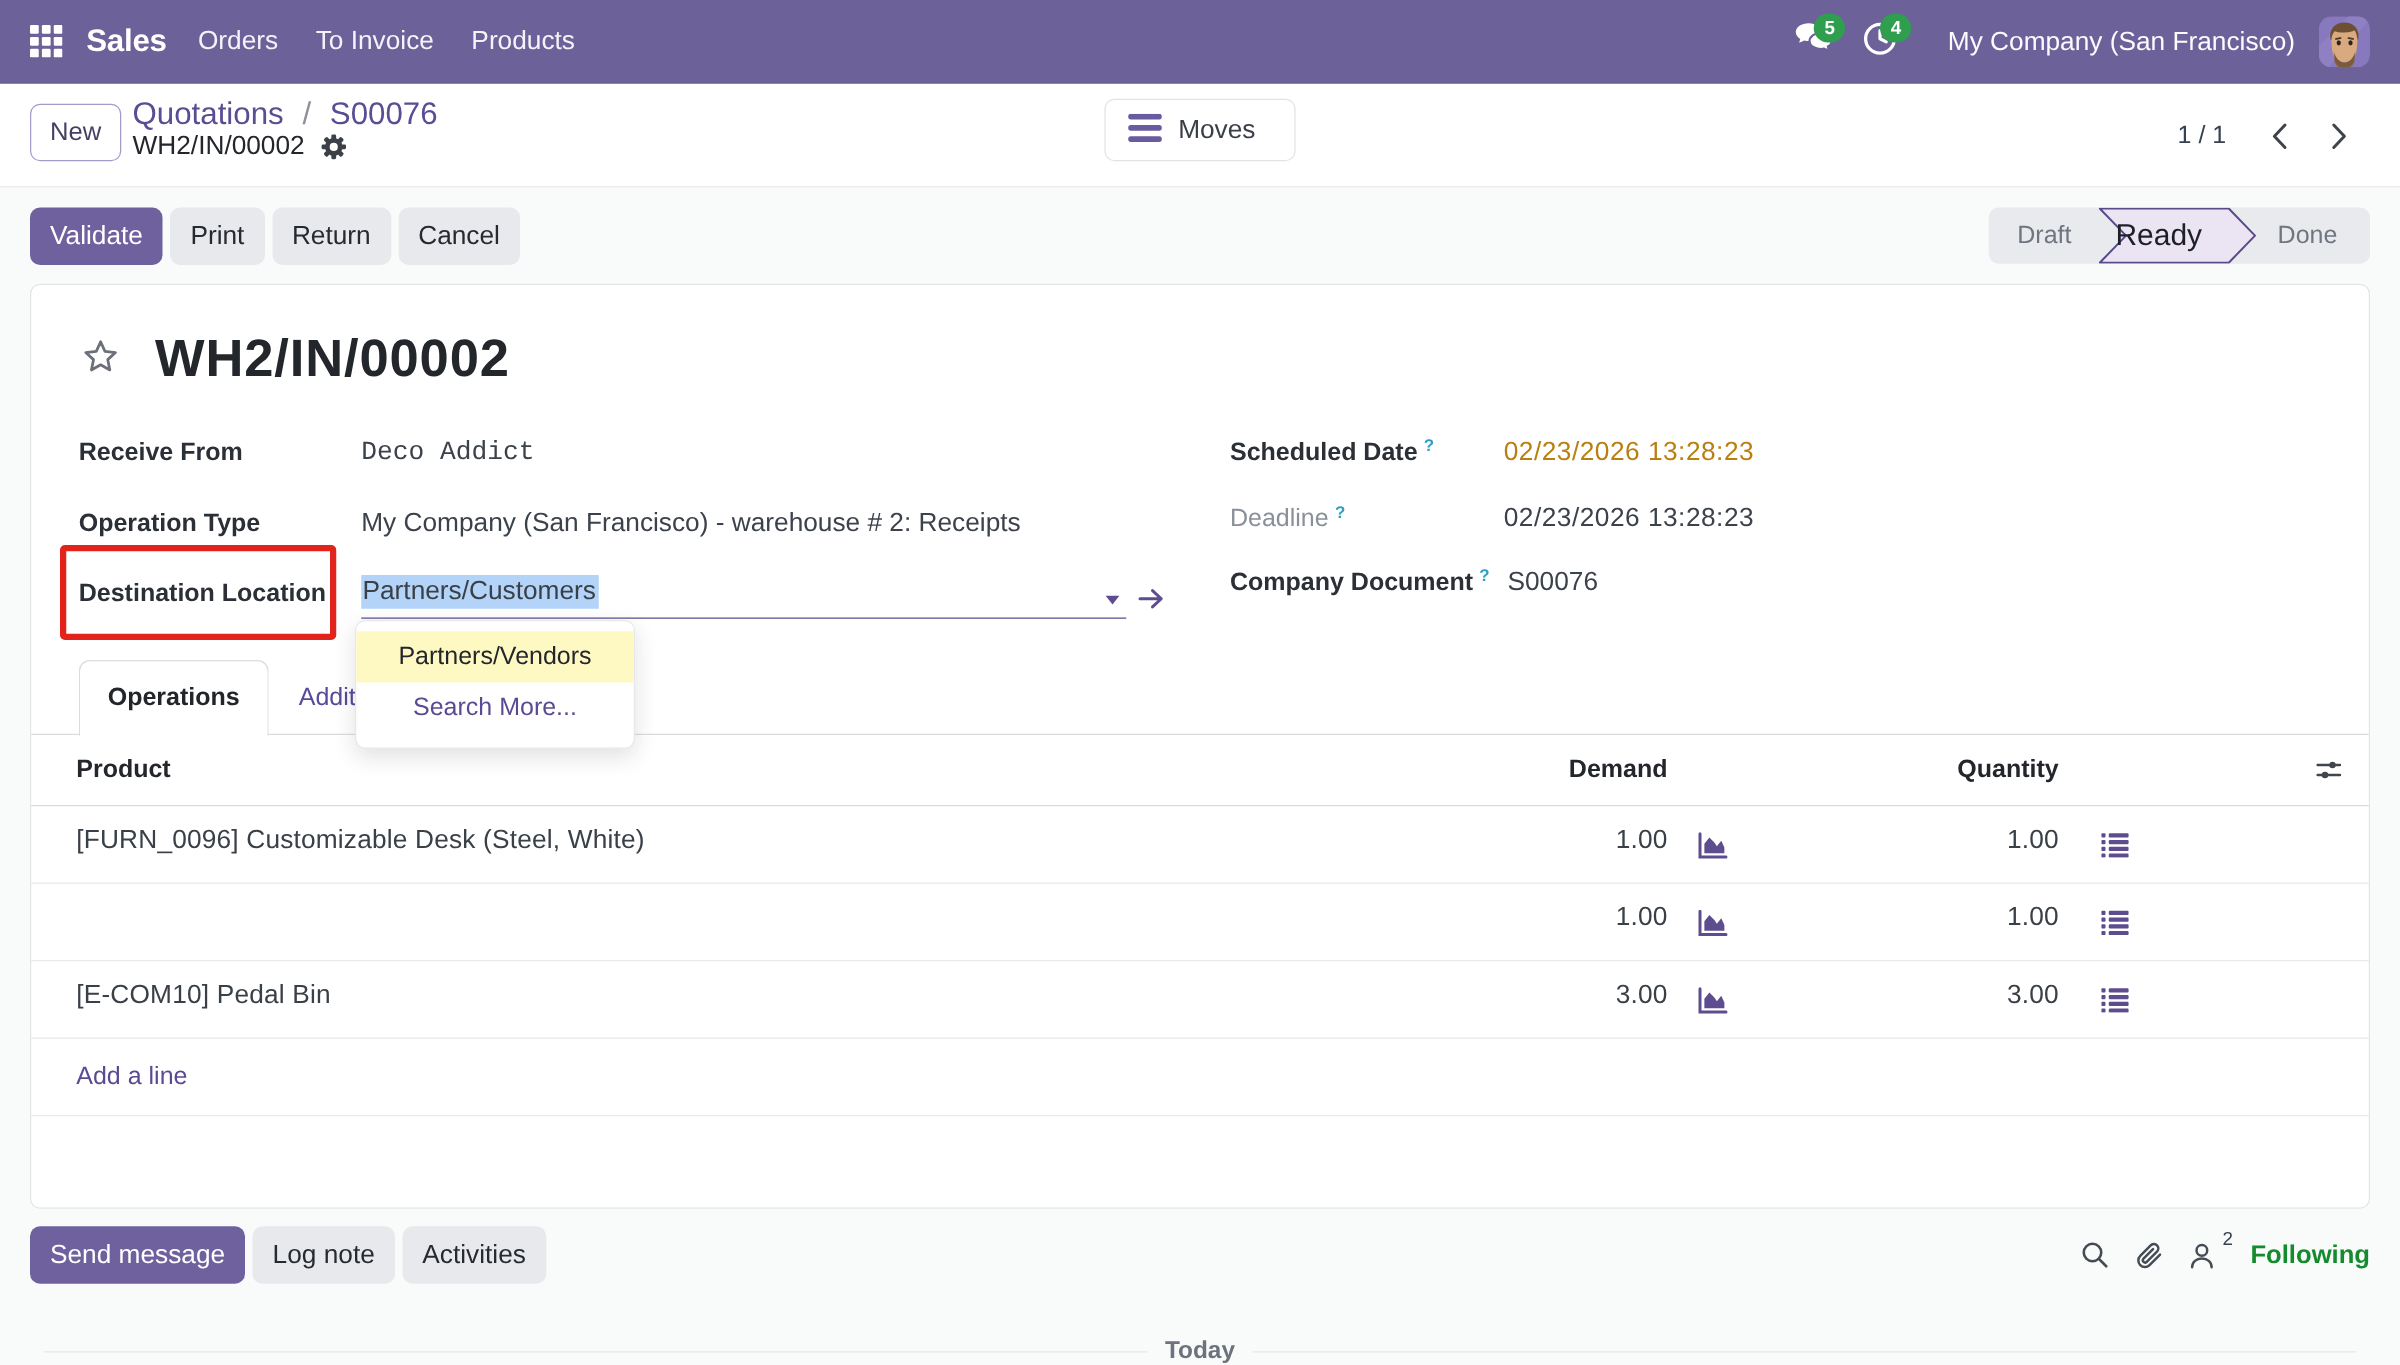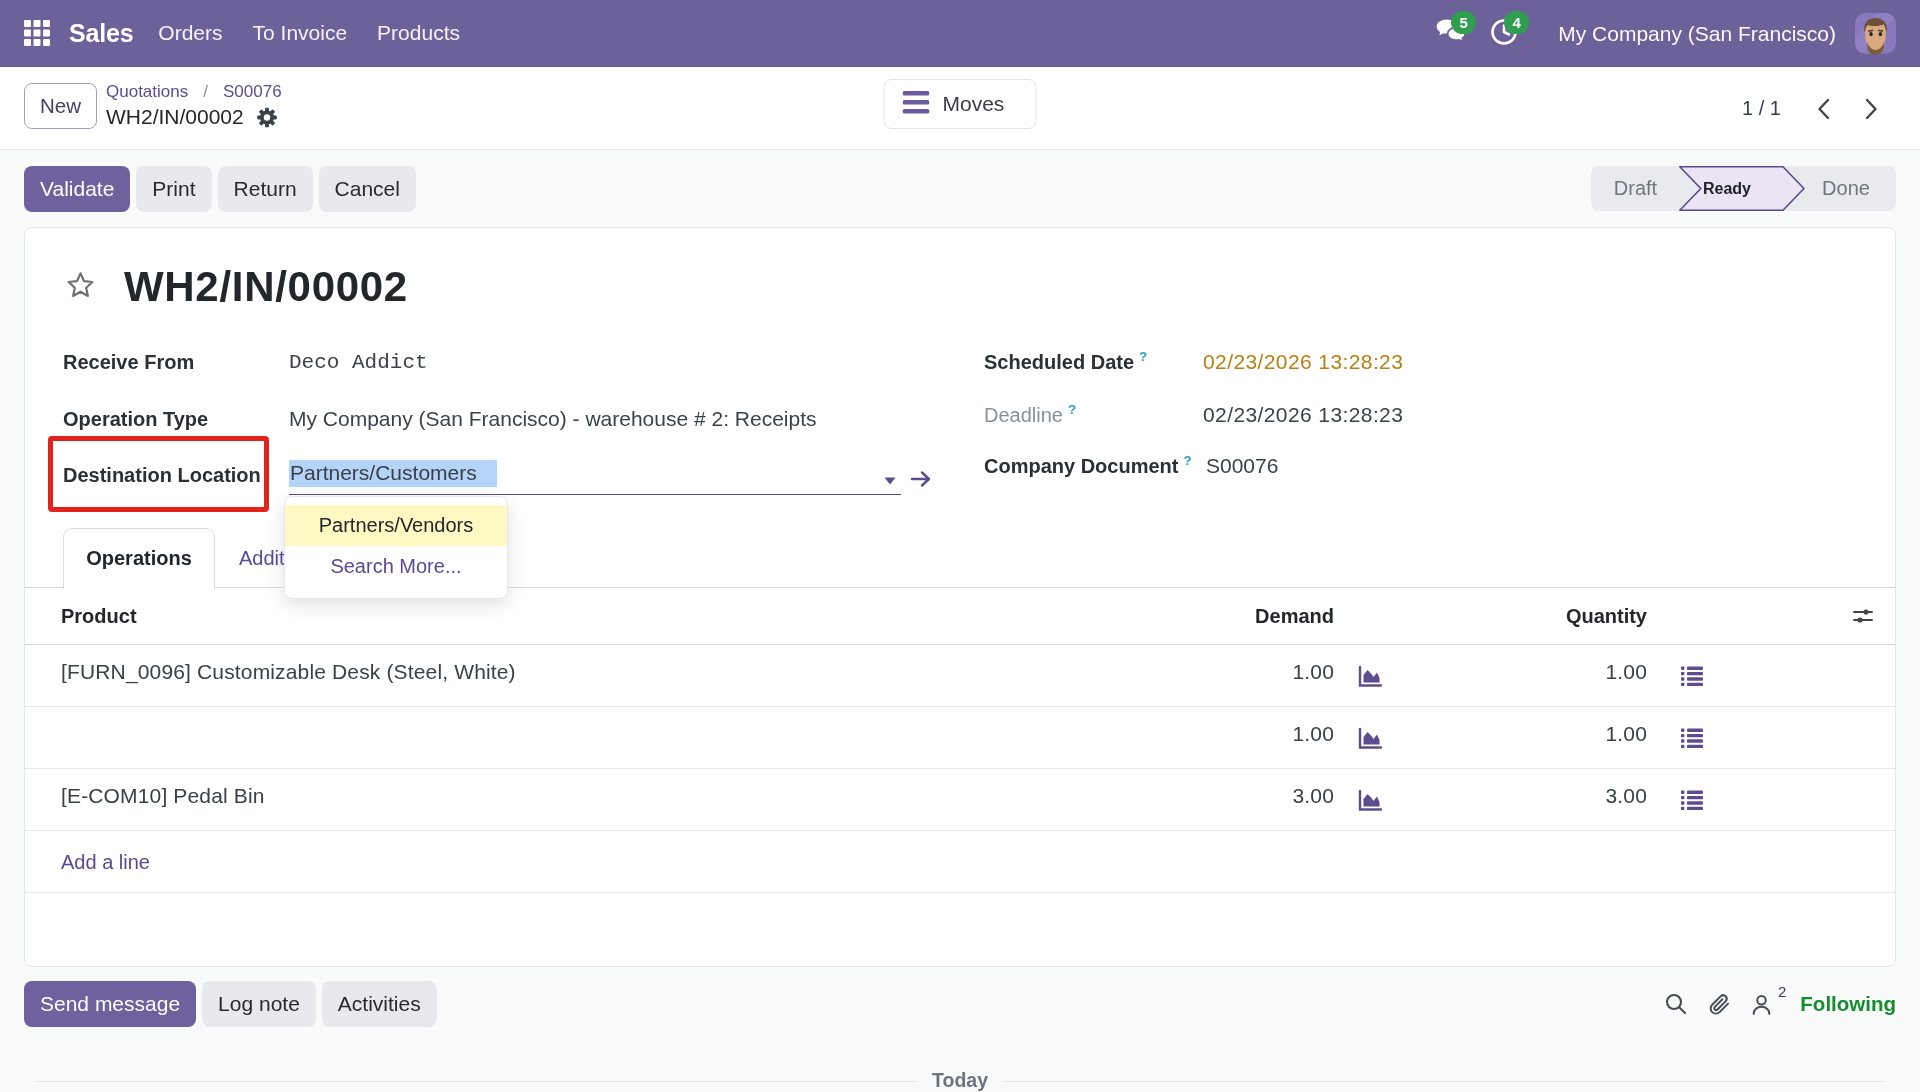--- a/index.html
+++ b/index.html
@@ -22,21 +22,21 @@
   .company-name { font-size:21px; color:#fbfafd; margin-left:16px; }
   .avatar { width:41px; height:41px; border-radius:10px; overflow:hidden; display:block; margin-left:-4px; }
 
   
   .control-panel { height:83px; background:#fff; border-bottom:1px solid #e5e6e9;
     display:flex; align-items:center; position:relative; }
   .btn-new { margin-left:24px; position:relative; top:-2px; width:73px; height:46px; background:#fff; border:1px solid #a59bc9;
     border-radius:8px; font-size:20.5px; font-weight:500; color:#473f63; cursor:pointer;
     font-family:inherit; }
   .breadcrumb-block { margin-left:9px; position:relative; top:-3px; display:flex; flex-direction:column; justify-content:center; gap:1px; }
-  .breadcrumb { display:flex; align-items:center; font-size:17px; line-height:23px; }
+  .breadcrumb { display:flex; align-items:center; font-size:25px; line-height:23px; }
   .breadcrumb .bc-link { color:#5b4d94; font-weight:500; cursor:pointer; }
   .breadcrumb .bc-sep { color:#8b909a; margin:0 15px; font-weight:400; }
   .record-line { display:flex; align-items:center; gap:13px; line-height:26px; }
   .record-name { font-size:21px; font-weight:500; color:#23262b; }
   .gear-btn { width:20px; height:20px; cursor:pointer; display:flex; align-items:center; }
   .btn-moves { position:absolute; left:50%; transform:translateX(-50%); top:12px; height:50px;
     width:153px; background:#fff; border:1px solid #e2e3e7; border-radius:8px; cursor:pointer;
     display:flex; align-items:center; padding-left:18px; gap:13px; font-family:inherit; }
   .moves-label { font-size:21px; color:#3a3f47; }
   .pager { position:absolute; right:38px; top:0; height:83px; display:flex; align-items:center; }
@@ -51,21 +51,21 @@
     padding:0 16px; cursor:pointer; font-family:inherit; }
   .btn-primary { background:#6f619e; color:#fff; }
   .btn-secondary { background:#e7e9ec; color:#272b31; }
   .statusbar { position:absolute; right:24px; top:16px; width:305px; height:45px;
     background:#e9eaee; border-radius:8px; display:flex; align-items:center; overflow:hidden; }
   .status-step { font-size:20px; font-weight:500; color:#6f7680; text-align:center; cursor:pointer; }
   .status-draft { width:88px; padding-left:1px; }
   .status-ready-wrap { width:126px; position:relative; height:45px; }
   .status-ready-wrap svg { position:absolute; left:0; top:0; }
   .status-ready-label { position:absolute; left:0; top:0; width:96px; height:45px; display:flex;
-    align-items:center; justify-content:center; font-size:16px; font-weight:700; color:#1d2127; }
+    align-items:center; justify-content:center; font-size:24px; font-weight:400; color:#1d2127; }
   .status-done { width:91px; padding-right:9px; }
 
   
   .sheet-wrap { background:#f9fafa; }
   .sheet { position:relative; margin:0 24px; width:1872px; height:740px; background:#fff;
     border:1px solid #e3e5e9; border-radius:8px; }
   .star-btn { position:absolute; left:40px; top:42px; width:31px; height:31px; cursor:pointer; }
   .sheet-title { position:absolute; left:99px; top:35px; font-size:42px; font-weight:600; color:#23262b; letter-spacing:.7px; }
 
   .field-row { position:absolute; display:flex; align-items:center; height:28px; }
@@ -81,21 +81,21 @@
   .lbl-dest     { left:38px;  top:233px; }
   .lbl-sched    { left:959px; top:120px; } .val-sched    { left:1178px; top:120px; }
   .lbl-deadline { left:959px; top:173px; } .val-deadline { left:1178px; top:173px; }
   .lbl-source   { left:959px; top:224px; } .val-source   { left:1181px; top:224px; }
 
   .red-annotation { position:absolute; left:23px; top:208px; width:221px; height:76px;
     border:5px solid #e2231c; border-radius:4px; z-index:6; pointer-events:none; }
 
   .dest-field { position:absolute; left:264px; top:226px; width:612px; height:41px; cursor:text; }
   .dest-underline { position:absolute; left:0; right:0; bottom:0; height:1.5px; background:#5d4c8e; }
-  .dest-text { position:absolute; left:0; top:6px; font-size:21px; color:#3a4047; background:#b3d3f8; padding:1px 20px 2px 1px; }
+  .dest-text { position:absolute; left:0; top:6px; font-size:21px; color:#3a4047; background:#b3d3f8; padding:1px 2px 2px 1px; }
   .dest-caret { position:absolute; right:5px; top:17px; width:12px; height:8px; cursor:pointer; }
   .dest-ext-arrow { position:absolute; left:885px; top:240px; width:22px; height:22px; cursor:pointer; }
 
   .dropdown { position:absolute; left:259px; top:268px; width:224px; height:103px; background:#fff;
     border:1px solid #e7e8ec; border-radius:8px; box-shadow:0 6px 18px rgba(40,40,60,.14);
     z-index:20; padding-top:8px; }
   .dd-item { height:41px; display:flex; align-items:center; justify-content:center;
     font-size:20px; color:#23262b; cursor:pointer; }
   .dd-item.highlighted { background:#fef9c3; }
   .dd-item.link { color:#5b4a92; height:40px; }

